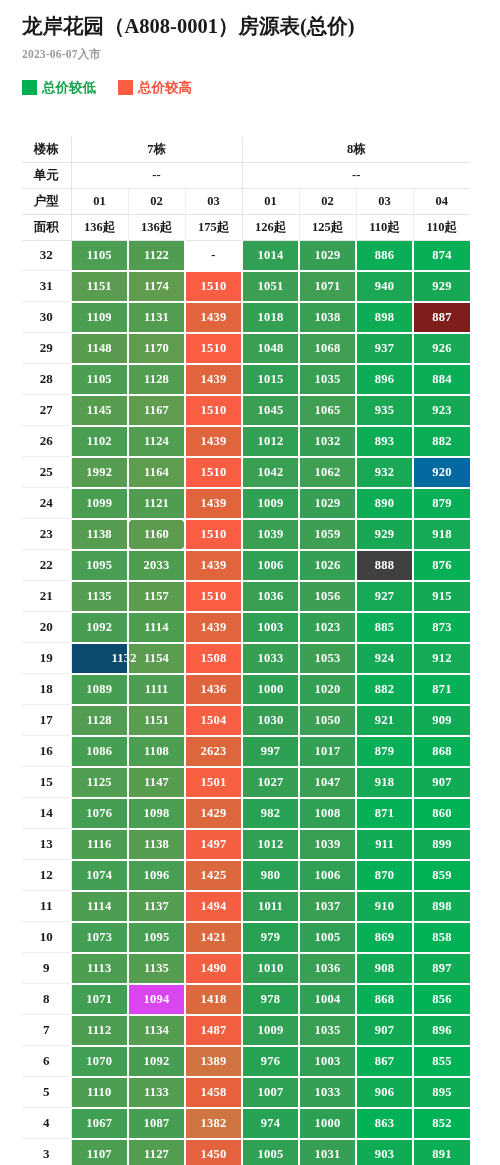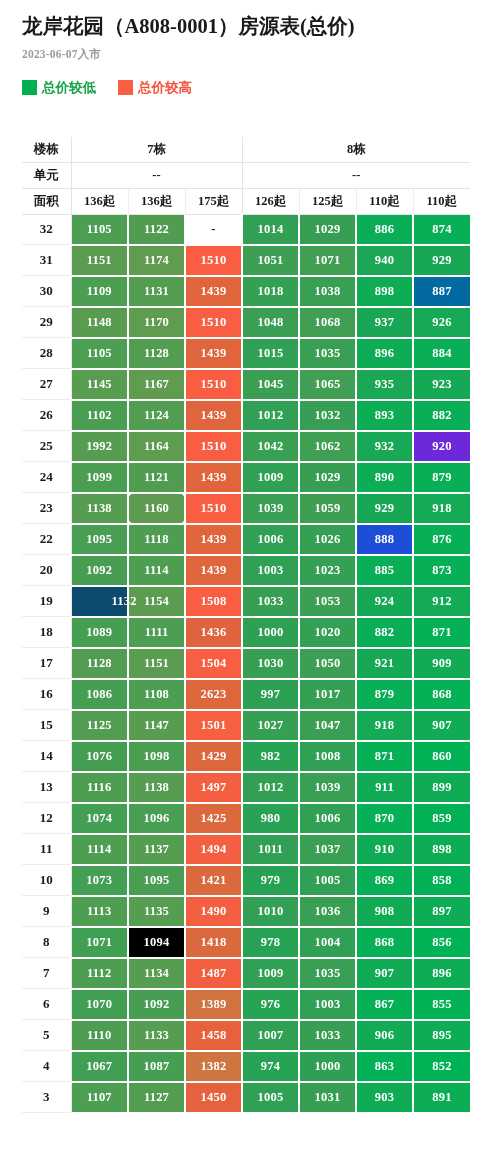--- a/index.html
+++ b/index.html
@@ -160,20 +160,30 @@
         <tr class="hrow" id="row-building">
           <th class="rowlab">楼栋</th>
         <th class="grp" colspan="3">7栋</th>
             <th class="grp last" colspan="4">8栋</th>
           </tr>
         <tr class="hrow" id="row-unit">
           <th class="rowlab">单元</th>
         <th class="grp" colspan="3">--</th>
             <th class="grp last" colspan="4">--</th>
           </tr>
+        <tr class="hrow" id="row-housetype">
+          <th class="rowlab">户型</th>
+        <th class="sub">01</th>
+            <th class="sub">02</th>
+            <th class="sub edge">03</th>
+            <th class="sub">01</th>
+            <th class="sub">02</th>
+            <th class="sub">03</th>
+            <th class="sub last">04</th>
+          </tr>
         <tr class="hrow" id="row-area">
           <th class="rowlab">面积</th>
         <th class="sub">136起</th>
             <th class="sub">136起</th>
             <th class="sub edge">175起</th>
             <th class="sub">126起</th>
             <th class="sub">125起</th>
             <th class="sub">110起</th>
             <th class="sub last">110起</th>
           </tr>
@@ -200,21 +210,21 @@
             <td class="cell last" style="background: rgb(24, 168, 85);">929</td>
           </tr>
           <tr class="drow">
             <td class="rowlab">30</td>
             <td class="cell" style="background: rgb(76, 158, 82);">1109</td>
             <td class="cell" style="background: rgb(83, 157, 81);">1131</td>
             <td class="cell" style="background: rgb(224, 100, 60);">1439</td>
             <td class="cell" style="background: rgb(51, 160, 84);">1018</td>
             <td class="cell" style="background: rgb(56, 159, 83);">1038</td>
             <td class="cell" style="background: rgb(14, 172, 85);">898</td>
-            <td class="cell last" style="background: #0369a1;">887</td>
+            <td class="cell last" style="background: #7f1d1d;">887</td>
           </tr>
           <tr class="drow">
             <td class="rowlab">29</td>
             <td class="cell" style="background: rgb(89, 156, 80); font-family: Liberation Serif, serif;">1148</td>
             <td class="cell" style="background: rgb(96, 156, 80);">1170</td>
             <td class="cell" style="background: rgb(250, 94, 66);">1510</td>
             <td class="cell" style="background: rgb(59, 159, 83);">1048</td>
             <td class="cell" style="background: rgb(65, 159, 83);">1068</td>
             <td class="cell" style="background: rgb(26, 167, 85);">937</td>
             <td class="cell last" style="background: rgb(23, 169, 85);">926</td>
@@ -250,21 +260,21 @@
             <td class="cell last" style="background: rgb(9, 174, 86);">882</td>
           </tr>
           <tr class="drow">
             <td class="rowlab">25</td>
             <td class="cell" style="background: rgb(87, 157, 81);">1992</td>
             <td class="cell" style="background: rgb(94, 156, 80);">1164</td>
             <td class="cell" style="background: rgb(250, 94, 66);">1510</td>
             <td class="cell" style="background: rgb(57, 159, 83);">1042</td>
             <td class="cell" style="background: rgb(63, 159, 83);">1062</td>
             <td class="cell" style="background: rgb(25, 168, 85);">932</td>
-            <td class="cell last" style="background: #6d28d9;">920</td>
+            <td class="cell last" style="background: #0369a1;">920</td>
           </tr>
           <tr class="drow">
             <td class="rowlab">24</td>
             <td class="cell" style="background: rgb(73, 158, 82);">1099</td>
             <td class="cell" style="background: rgb(80, 157, 81);">1121</td>
             <td class="cell" style="background: rgb(224, 100, 60);">1439</td>
             <td class="cell" style="background: rgb(48, 160, 84);">1009</td>
             <td class="cell" style="background: rgb(54, 159, 83);">1029</td>
             <td class="cell" style="background: rgb(12, 173, 85);">890</td>
             <td class="cell last" style="background: rgb(8, 175, 86);">879</td>
@@ -275,26 +285,36 @@
             <td class="cell" style="background: rgb(93, 156, 80); border-radius: 7px;">1160</td>
             <td class="cell" style="background: rgb(250, 94, 66);">1510</td>
             <td class="cell" style="background: rgb(57, 159, 83);">1039</td>
             <td class="cell" style="background: rgb(62, 159, 83);">1059</td>
             <td class="cell" style="background: rgb(24, 168, 85);">929</td>
             <td class="cell last" style="background: rgb(21, 170, 85);">918</td>
           </tr>
           <tr class="drow">
             <td class="rowlab">22</td>
             <td class="cell" style="background: rgb(72, 158, 82);">1095</td>
-            <td class="cell" style="background: rgb(79, 157, 81);">1118</td>
+            <td class="cell" style="background: rgb(79, 157, 81);">2033</td>
             <td class="cell" style="background: rgb(224, 100, 60);">1439</td>
             <td class="cell" style="background: rgb(48, 160, 84);">1006</td>
             <td class="cell" style="background: rgb(53, 159, 83);">1026</td>
-            <td class="cell" style="background: #1d4ed8;">888</td>
+            <td class="cell" style="background: #404040;">888</td>
             <td class="cell last" style="background: rgb(7, 175, 86);">876</td>
+          </tr>
+          <tr class="drow">
+            <td class="rowlab">21</td>
+            <td class="cell" style="background: rgb(85, 157, 81);">1135</td>
+            <td class="cell" style="background: rgb(92, 156, 80);">1157</td>
+            <td class="cell" style="background: rgb(250, 94, 66);">1510</td>
+            <td class="cell" style="background: rgb(56, 159, 83);">1036</td>
+            <td class="cell" style="background: rgb(61, 159, 83);">1056</td>
+            <td class="cell" style="background: rgb(23, 169, 85);">927</td>
+            <td class="cell last" style="background: rgb(20, 170, 85);">915</td>
           </tr>
           <tr class="drow">
             <td class="rowlab">20</td>
             <td class="cell" style="background: rgb(71, 158, 82);">1092</td>
             <td class="cell" style="background: rgb(78, 158, 82);">1114</td>
             <td class="cell" style="background: rgb(224, 100, 60);">1439</td>
             <td class="cell" style="background: rgb(47, 160, 84);">1003</td>
             <td class="cell" style="background: rgb(52, 160, 84);">1023</td>
             <td class="cell" style="background: rgb(10, 174, 86);">885</td>
             <td class="cell last" style="background: rgb(7, 175, 86);">873</td>
@@ -405,21 +425,21 @@
             <td class="cell" style="background: rgb(85, 157, 81);">1135</td>
             <td class="cell" style="background: rgb(243, 95, 64);">1490</td>
             <td class="cell" style="background: rgb(49, 160, 84);">1010</td>
             <td class="cell" style="background: rgb(56, 159, 83);">1036</td>
             <td class="cell" style="background: rgb(17, 171, 85);">908</td>
             <td class="cell last" style="background: rgb(14, 172, 85);">897</td>
           </tr>
           <tr class="drow">
             <td class="rowlab">8</td>
             <td class="cell" style="background: rgb(65, 159, 83);">1071</td>
-            <td class="cell" style="background: #000000;">1094</td>
+            <td class="cell" style="background: #d946ef;">1094</td>
             <td class="cell" style="background: rgb(218, 106, 62);">1418</td>
             <td class="cell" style="background: rgb(39, 162, 84);">978</td>
             <td class="cell" style="background: rgb(47, 160, 84);">1004</td>
             <td class="cell" style="background: rgb(5, 176, 86);">868</td>
             <td class="cell last" style="background: rgb(1, 178, 86);">856</td>
           </tr>
           <tr class="drow">
             <td class="rowlab">7</td>
             <td class="cell" style="background: rgb(77, 158, 82);">1112</td>
             <td class="cell" style="background: rgb(84, 157, 81);">1134</td>

